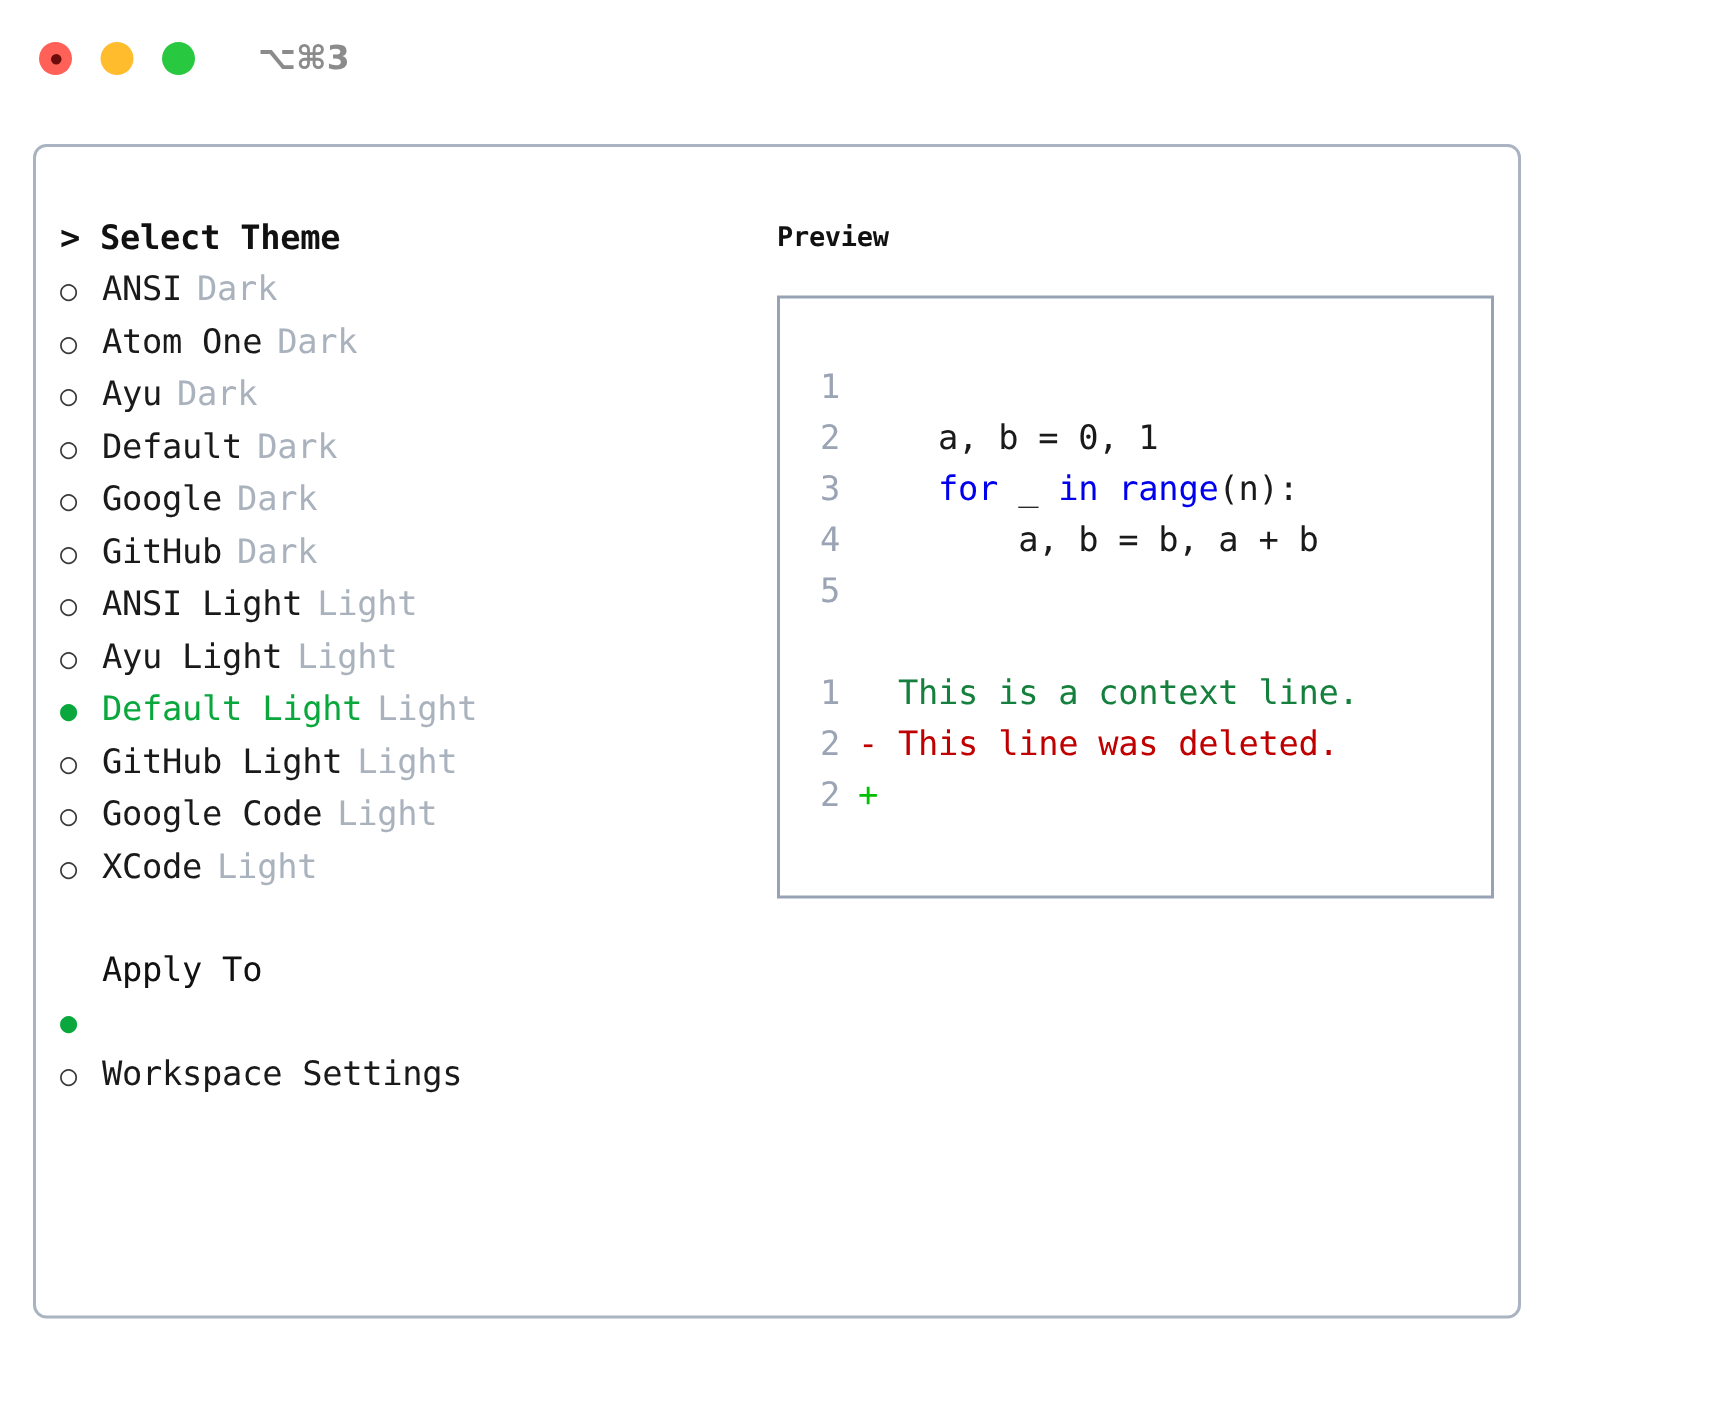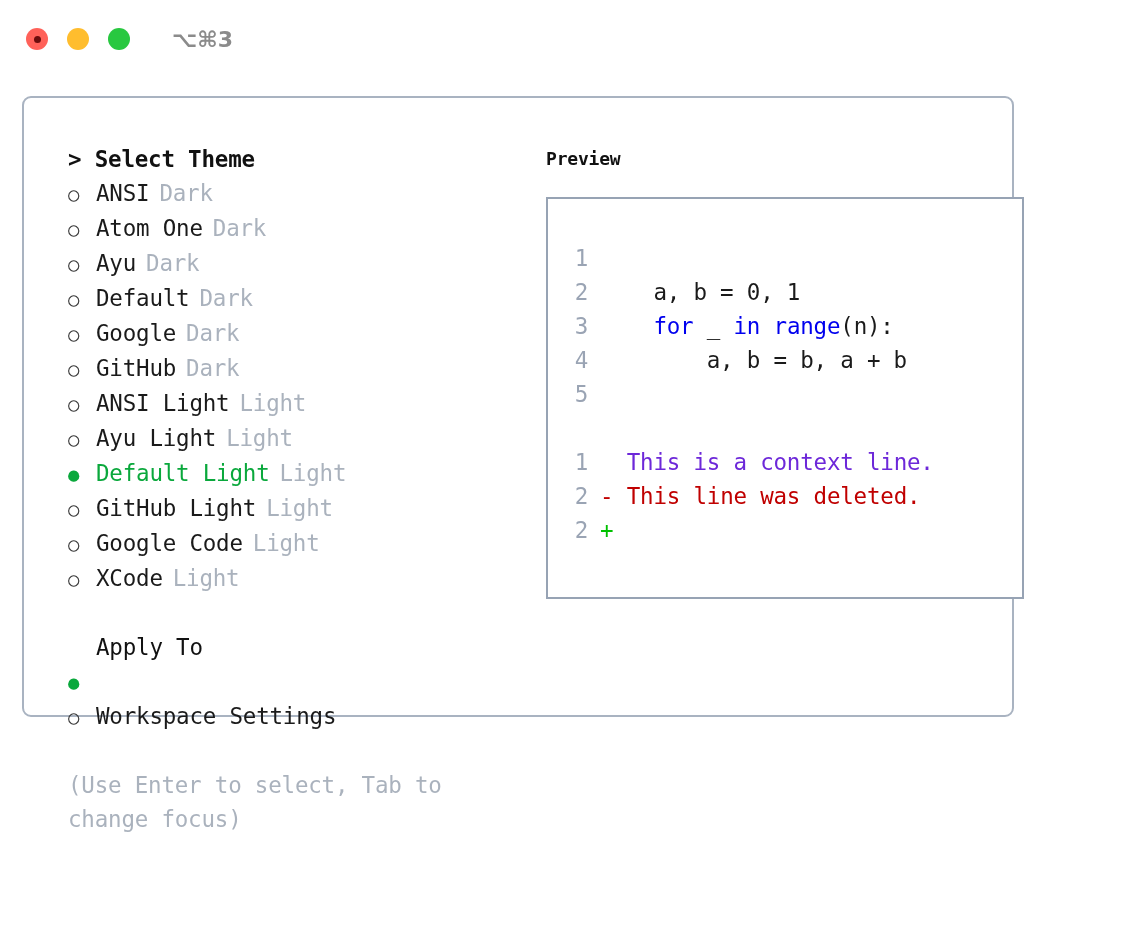--- a/index.html
+++ b/index.html
@@ -50,25 +50,24 @@
     font-weight: bold;
     color: #8b8b8b;
     letter-spacing: 0px;
     font-family: "DejaVu Sans", "Liberation Sans", sans-serif;
   }
 
   
   .panel {
     position: absolute;
     left: 22px; top: 96px;
-    width: 992px; height: 621px;
+    width: 992px; height: 783px;
     border: 2px solid #a9b3c1;
     border-radius: 9px;
     background: #ffffff;
-    padding-left: 28px;
   }
 
   .columns {
     display: flex;
     padding: 44px 0 0 16px;
   }
   .col-left  { width: 460px; flex: 0 0 460px; }
   .col-right { flex: 1; padding-left: 18px; }
 
   
@@ -156,21 +155,21 @@
     color: #9aa4b4;
     padding-right: 12px;
   }
   .code-text { color: #1a1a1a; }
 
   .tok-kw   { color: #0000ee; }
   .tok-fn   { color: #a00000; }
   .tok-plain{ color: #1a1a1a; }
 
   .diff-gap { height: 34px; }
-  .diff-ctx { color: #6d28d9; text-align: right; }
+  .diff-ctx { color: #15803d; text-align: right; }
   .diff-del { color: #c00000; }
   .diff-add { color: #00c000; }
 </style>
 </head>
 <body>
 
 <div id="app">
 
   <div class="titlebar">
     <div class="lights">
@@ -209,21 +208,20 @@
         <div class="list-row">
           <span class="bullet none">○</span>
           <span class="group-title">Apply To</span>
         </div>
 
         <div id="apply-list">
             <div class="list-row"><span class="bullet sel">●</span></div>
             <div class="list-row"><span class="bullet">○</span><span class="row-label">Workspace Settings</span></div>
           </div>
 
-        <div class="hint">(Use Enter to select, Tab to change focus)</div>
       </div>
 
       <div class="col-right">
         <div class="preview-heading">Preview</div>
 
         <div class="preview-box">
           <div id="code-block">
               <div class="code-line"><span class="lineno">1</span></div>
               <div class="code-line"><span class="lineno">2</span><span class="code-text"><span class="tok-plain">    a, b = 0, 1</span></span></div>
               <div class="code-line"><span class="lineno">3</span><span class="code-text"><span class="tok-plain">    </span><span class="tok-kw">for</span><span class="tok-plain"> _ </span><span class="tok-kw">in</span><span class="tok-plain"> </span><span class="tok-kw">range</span><span class="tok-plain">(n):</span></span></div>

